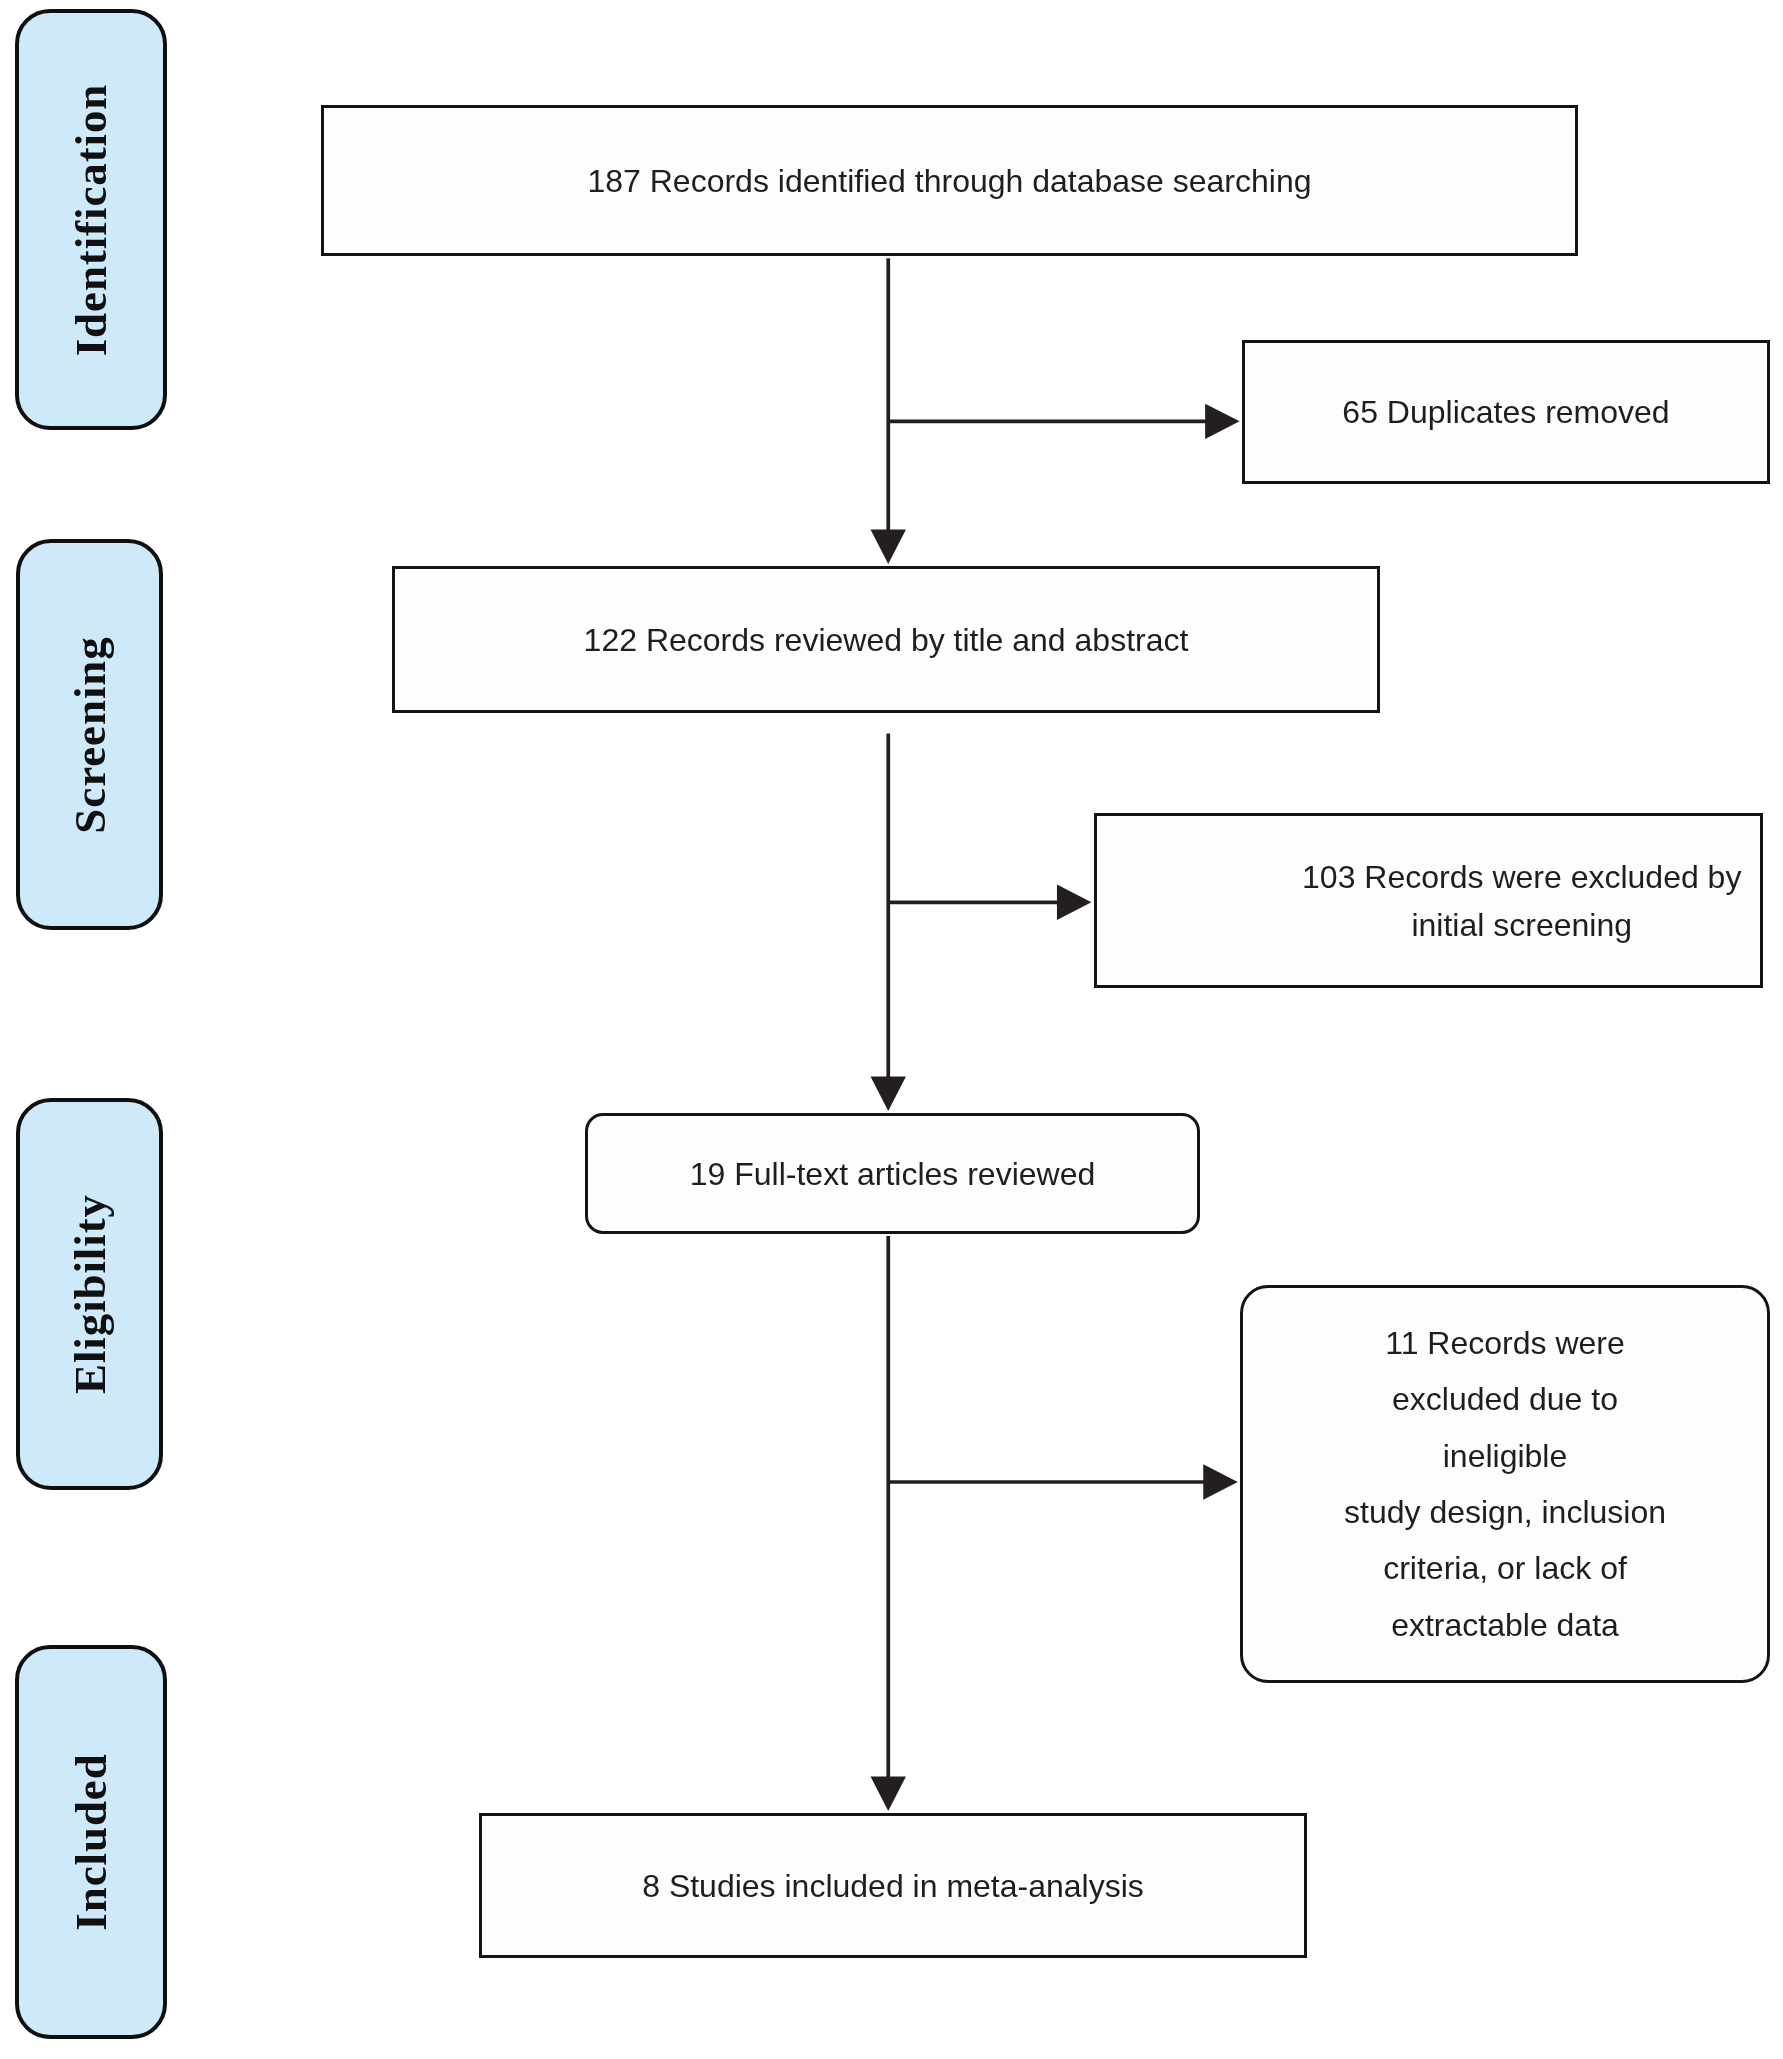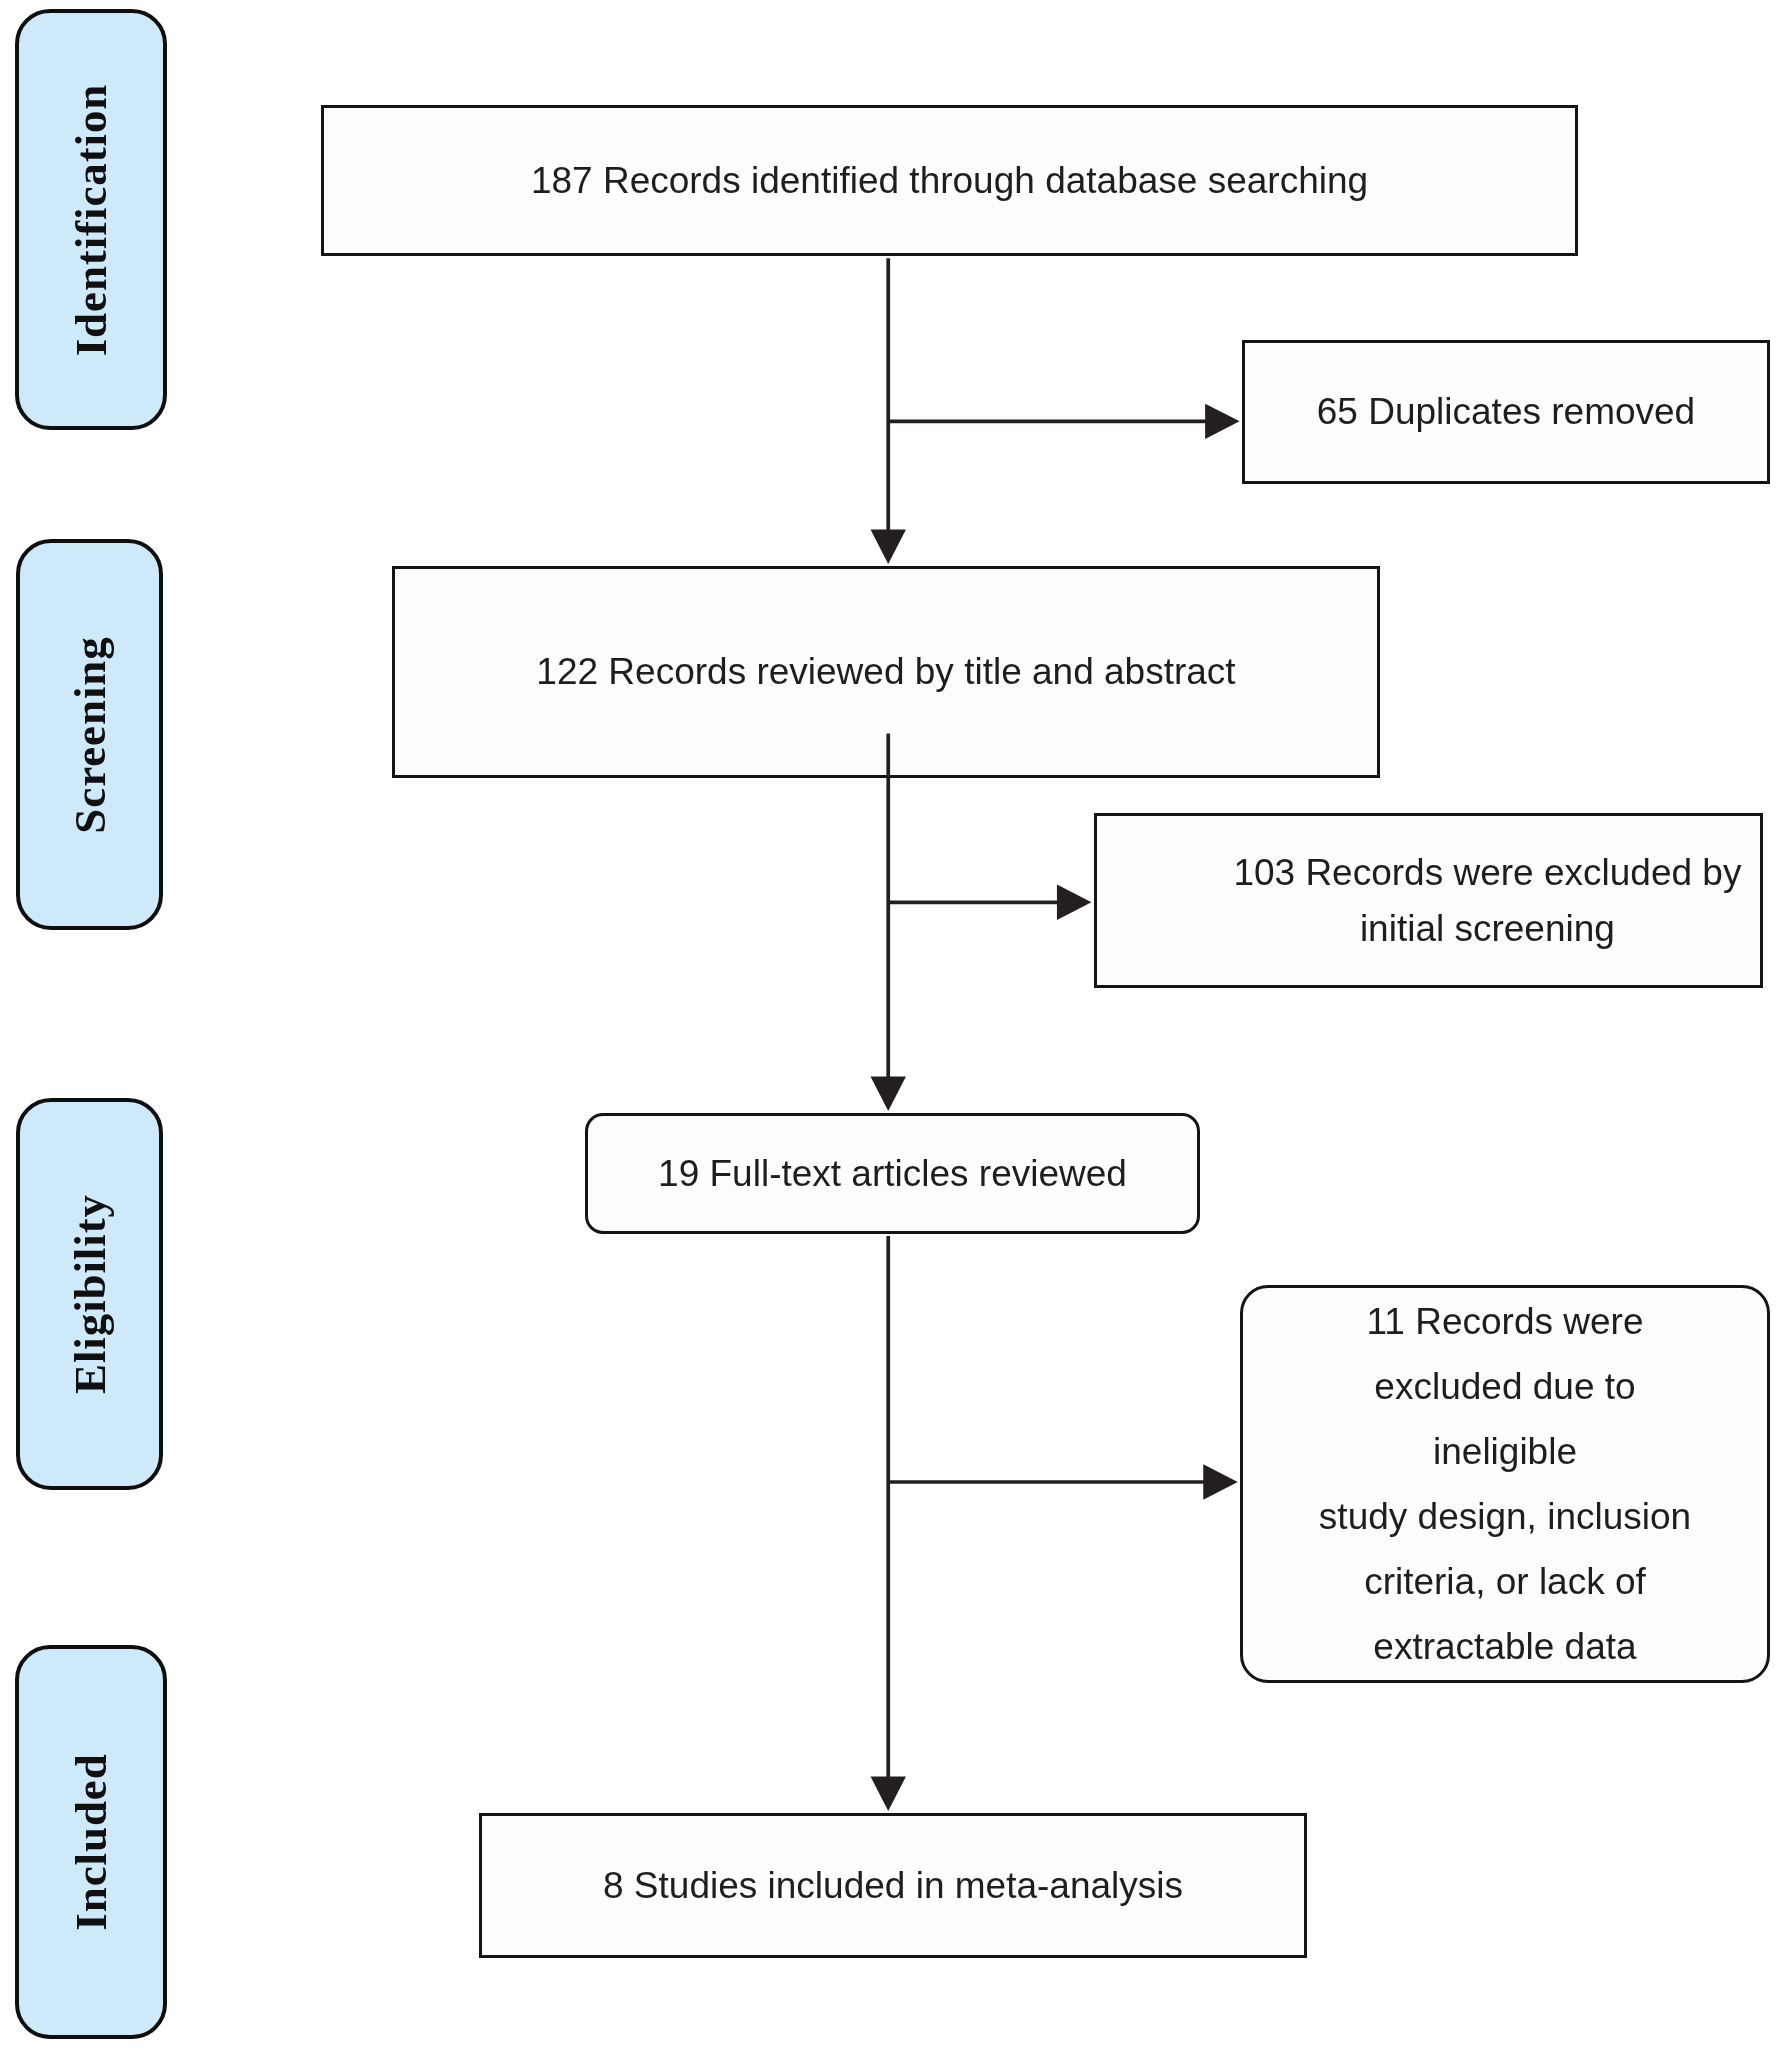--- a/index.html
+++ b/index.html
@@ -44,29 +44,29 @@
   
   .flow-box {
     position: absolute;
     background: #fdfdfd;
     border: 3.7px solid #141414;
     box-sizing: border-box;
     display: flex;
     align-items: center;
     justify-content: center;
     text-align: center;
-    font-size: 37px;
+    font-size: 32px;
     color: #1e1e1e;
     line-height: 1.5;
     white-space: pre-line;
     padding: 5.6px 18.6px;
   }
   #box-identified          { left: 321px;  top: 105px;  width: 1257px; height: 151px; }
   #box-duplicates-removed  { left: 1242px; top: 340px;  width: 528px;  height: 144px; }
-  #box-reviewed-title      { left: 392px;  top: 566px;  width: 988px; height: 212px; }
+  #box-reviewed-title      { left: 392px;  top: 566px;  width: 988px; height: 147px; }
   #box-excluded-initial    { left: 1094px; top: 813px;  width: 669px;  height: 175px; justify-content: flex-end; }
   #box-fulltext-reviewed   { left: 585px;  top: 1113px; width: 615px;  height: 121px; border-radius: 18px; }
   #box-excluded-fulltext   { left: 1240px; top: 1285px; width: 530px;  height: 398px; line-height: 1.76; border-radius: 28px; }
   #box-included-meta       { left: 479px;  top: 1813px; width: 828px;  height: 145px; text-align: right; }
 
   
   #flow-arrows {
     position: absolute;
     left: 0; top: 0;
     width: 1783px;

